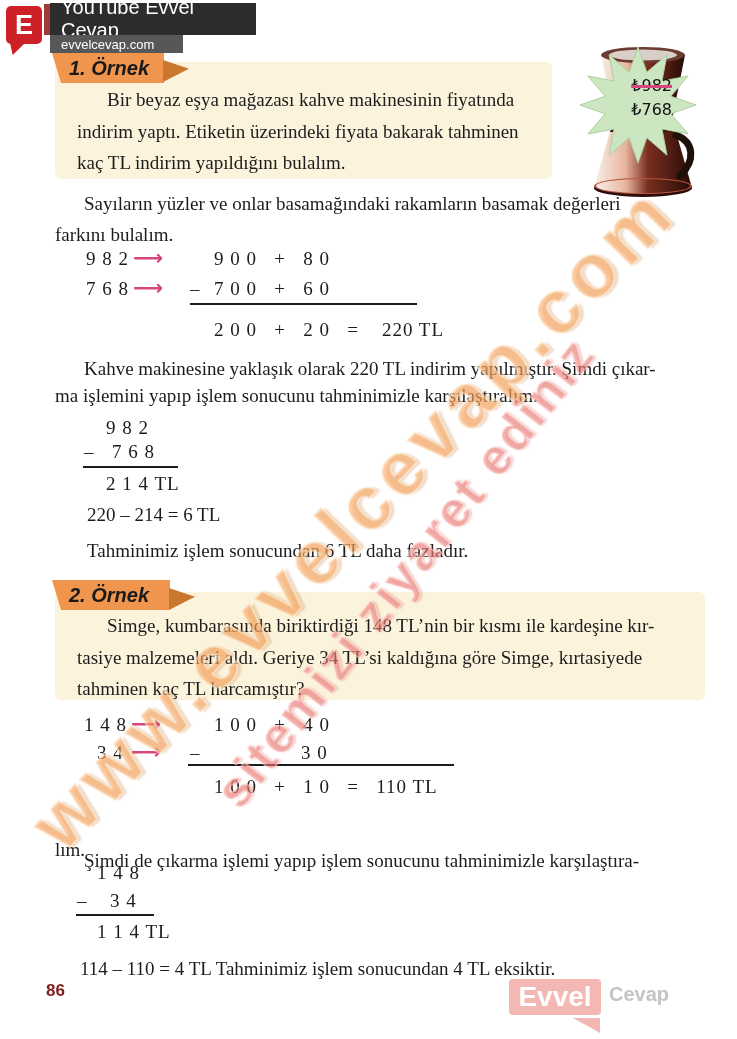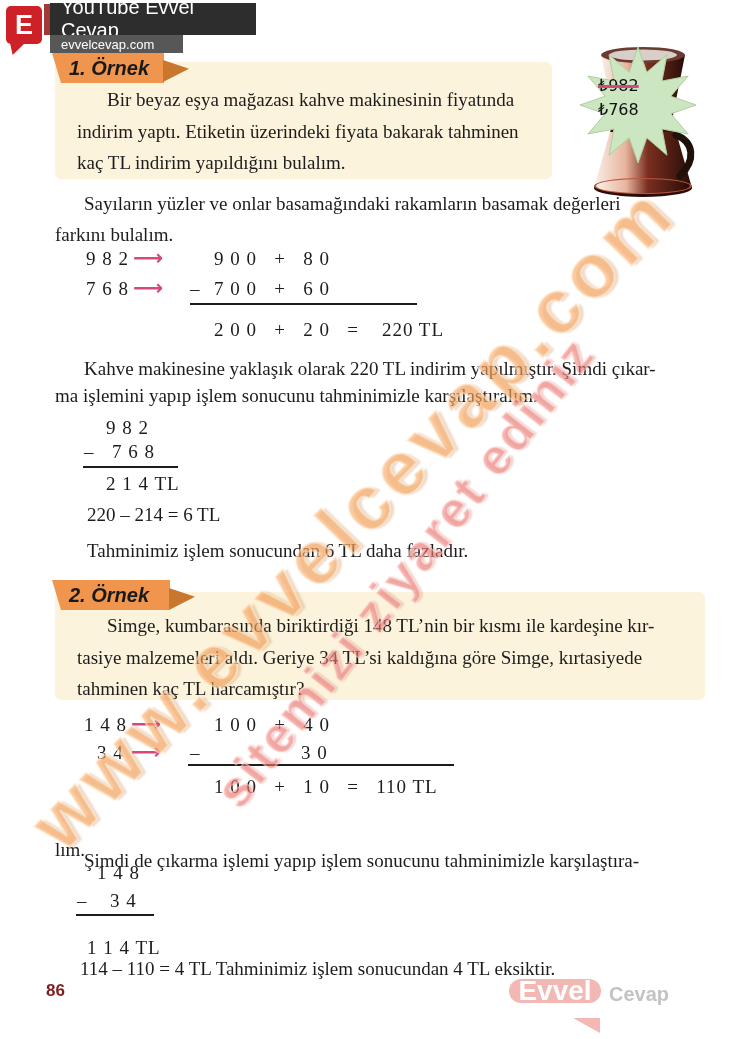--- a/index.html
+++ b/index.html
@@ -30,40 +30,40 @@
   .ybox .line{padding-left:22px;line-height:31.5px;font-size:19px;white-space:nowrap;}
   .ybox .line.first{text-indent:30px;}
   
   .tline{position:absolute;font-size:19px;white-space:nowrap;z-index:1;}
   .math{position:absolute;font-size:19px;white-space:pre;letter-spacing:1px;z-index:1;}
   .arrow{position:absolute;color:#d6477e;font-size:21px;font-weight:bold;
          font-family:"DejaVu Sans",sans-serif;z-index:1;letter-spacing:0;}
   .hline{position:absolute;height:2px;background:#1c1c1c;z-index:1;}
   
   .pot-wrap{position:absolute;left:568px;top:40px;width:150px;height:160px;z-index:1;}
-  .price{position:absolute;width:74px;text-align:left;z-index:2;
+  .price{position:absolute;width:74px;text-align:right;z-index:2;
          font-family:"DejaVu Sans",sans-serif;font-size:16px;color:#111;}
   .price.old{text-decoration:line-through;text-decoration-color:#d6477e;
              -webkit-text-decoration-color:#d6477e;text-decoration-thickness:2.5px;}
   
   .wm{position:absolute;white-space:nowrap;font-family:"Liberation Sans",sans-serif;
       font-weight:bold;pointer-events:none;z-index:10;}
   .wm1{left:352px;top:517px;font-size:76px;letter-spacing:6px;
        color:rgba(248,166,98,0.60);-webkit-text-stroke:2px rgba(253,236,214,0.55);
        text-shadow:3px 3px 2px rgba(190,110,45,0.25);
        transform:translate(-50%,-50%) rotate(-46deg);}
   .wm2{left:405px;top:572px;font-size:50px;letter-spacing:3px;
        color:rgba(238,128,122,0.55);-webkit-text-stroke:1.5px rgba(255,228,224,0.5);
        text-shadow:2px 2px 2px rgba(200,80,70,0.25);
        transform:translate(-50%,-50%) rotate(-52deg);}
   
   .page-num{position:absolute;left:46px;top:981px;font-family:"Liberation Sans",sans-serif;
             font-weight:bold;font-size:17px;color:#7f1d1d;z-index:1;}
-  .flogo-bubble{position:absolute;left:509px;top:979px;width:92px;height:24px;background:#f3b7b4;
-                border-radius:12px;display:flex;align-items:center;justify-content:center;
+  .flogo-bubble{position:absolute;left:509px;top:979px;width:92px;height:36px;background:#f3b7b4;
+                border-radius:4px;display:flex;align-items:center;justify-content:center;
                 font-family:"Liberation Sans",sans-serif;font-weight:bold;font-size:28px;color:#fff;z-index:1;}
   .flogo-tail{position:absolute;left:573px;top:1018px;width:27px;height:15px;background:#f3b7b4;
               clip-path:polygon(0 0,100% 0,100% 100%);z-index:1;}
   .flogo-cevap{position:absolute;left:609px;top:983px;font-family:"Liberation Sans",sans-serif;
                font-weight:bold;font-size:20px;color:#c3c3c3;z-index:1;}
 </style>
 </head>
 <body>
 
 <div id="page">
@@ -159,21 +159,21 @@
   <div class="hline" style="left:188px;top:764px;width:266px;"></div>
   <div class="math" style="left:214px;top:776px;">1 0 0   +   1 0   =   110 TL</div>
 
   <div class="tline" style="left:84px;top:850px;">Şimdi de çıkarma işlemi yapıp işlem sonucunu tahminimizle karşılaştıra-</div>
   <div class="tline" style="left:55px;top:839px;">lım.</div>
 
   <div class="math" style="left:97px;top:862px;">1 4 8</div>
   <div class="math" style="left:77px;top:890px;">–</div>
   <div class="math" style="left:110px;top:890px;">3 4</div>
   <div class="hline" style="left:76px;top:914px;width:78px;"></div>
-  <div class="math" style="left:87px;top:921px;margin-top:16px;">1 1 4 TL</div>
+  <div class="math" style="left:97px;top:921px;">1 1 4 TL</div>
   <div class="tline" style="left:80px;top:958px;">114 – 110 = 4 TL  Tahminimiz işlem sonucundan 4 TL eksiktir.</div>
 
   <div class="wm wm1">www.evvelcevap.com</div>
   <div class="wm wm2">sitemizi ziyaret ediniz</div>
 
   <div class="page-num">86</div>
   <div class="flogo-bubble">
     <span>Evvel</span>
   </div>
   <div class="flogo-tail"></div>

